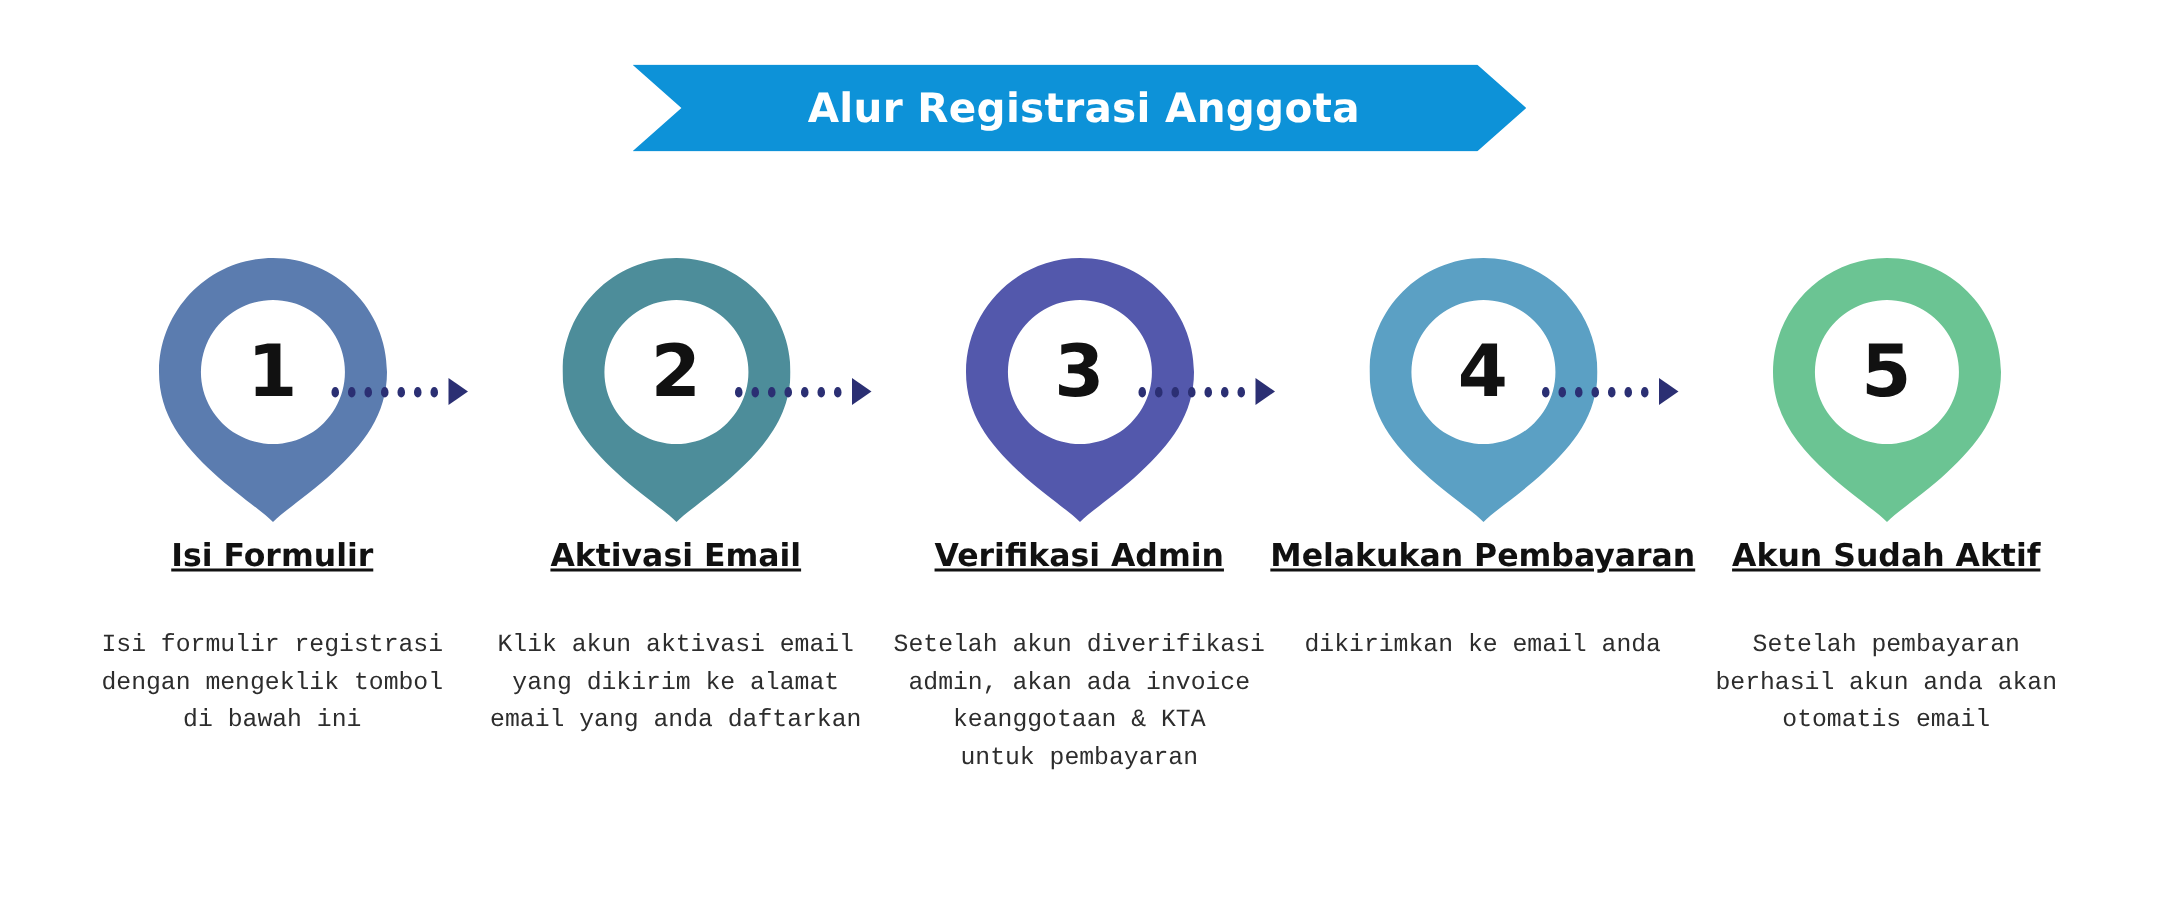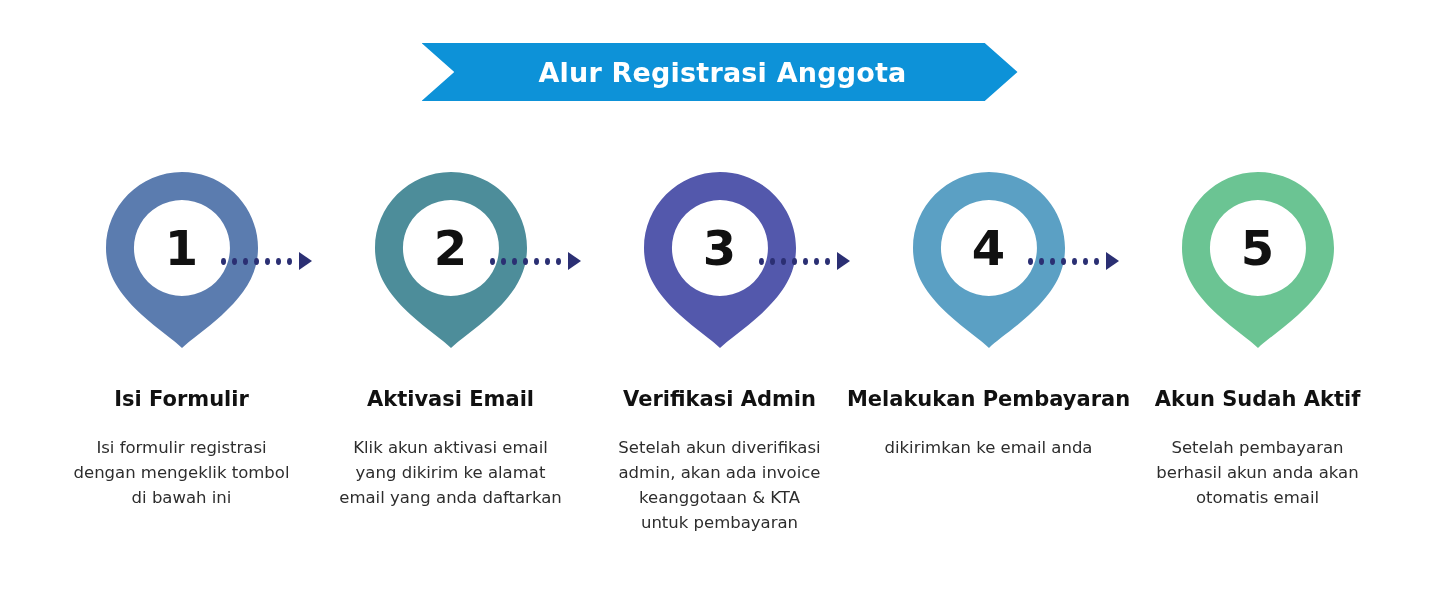--- a/index.html
+++ b/index.html
@@ -121,34 +121,36 @@
     width: 0;
     height: 0;
     border-top: 9px solid transparent;
     border-bottom: 9px solid transparent;
     border-left: 13px solid #2b2f73;
     margin-left: 1px;
   }
 
   
   .step-title {
-    margin-top: 36px;
+    margin-top: 7px;
     font-size: 21px;
     font-weight: bold;
     color: #111111;
     line-height: 1.25;
     white-space: nowrap;
+    text-decoration: underline;
   }
   .step-desc {
-    margin-top: 23px;
+    margin-top: 34px;
     font-size: 16.5px;
     color: #2d2d2d;
     text-align: center;
     line-height: 1.52;
     width: 260px;
+    font-family: Liberation Mono, monospace;
   }
   .step-desc .line {
     display: block;
     white-space: nowrap;
   }
 </style>
 </head>
 <body>
 
 <div class="banner-wrap">

